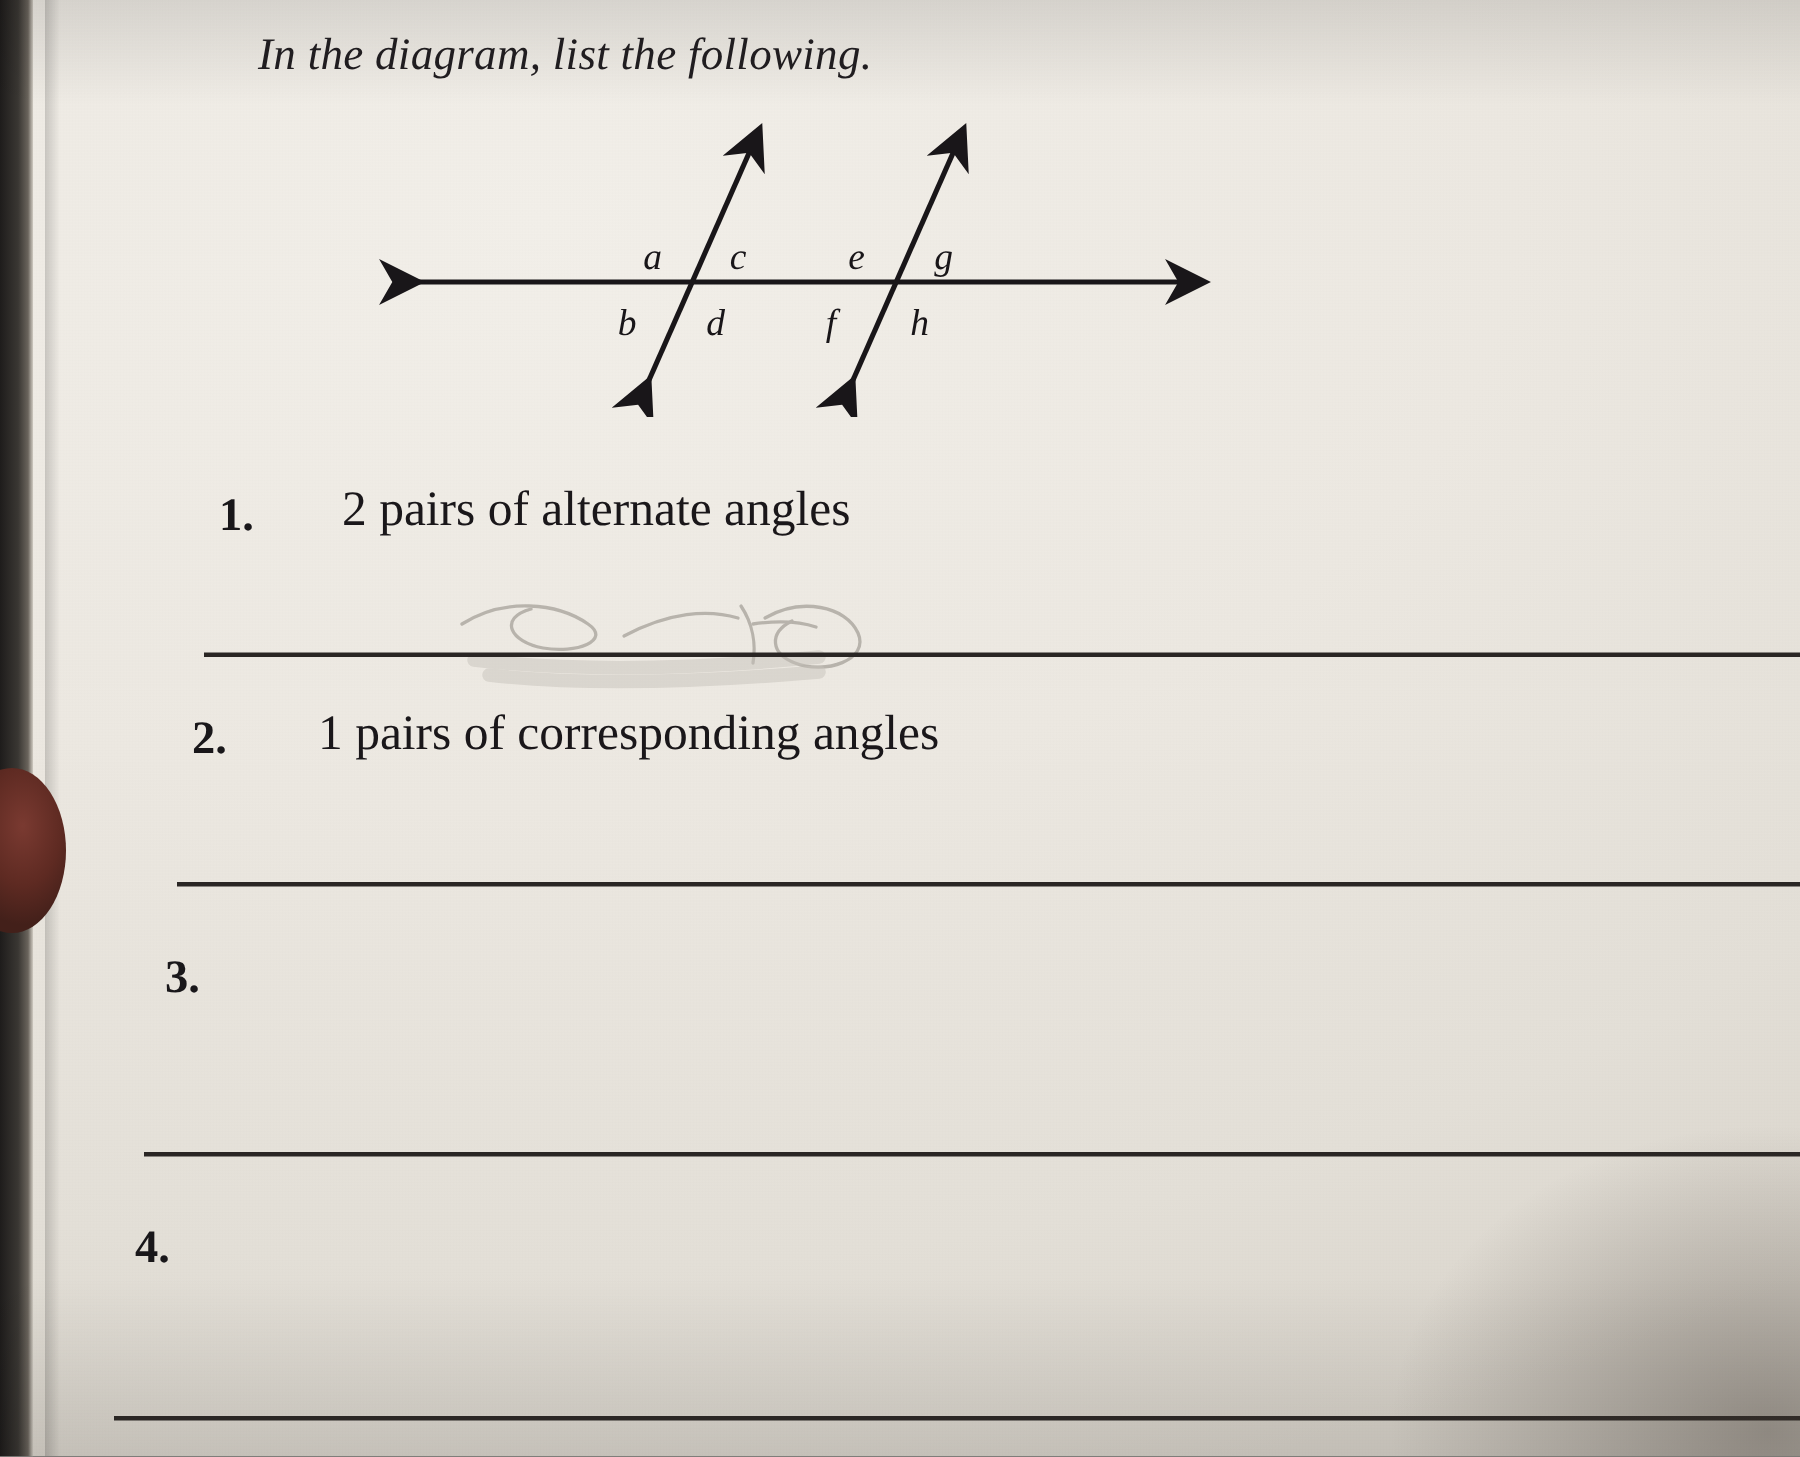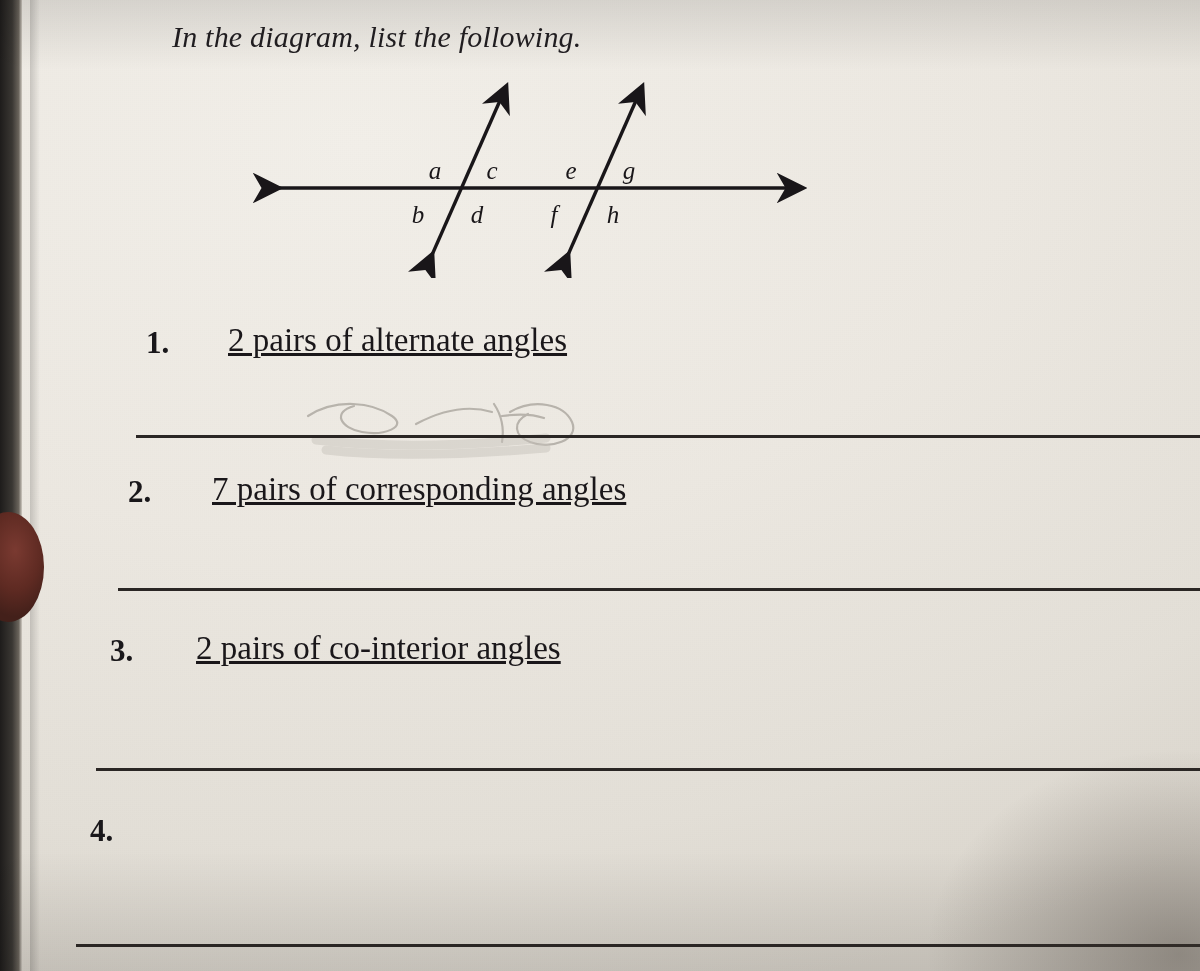--- a/index.html
+++ b/index.html
@@ -107,21 +107,20 @@
     position: absolute;
     font-weight: bold;
     font-size: 31px;
     font-family: "Liberation Serif", serif;
   }
   .qtext {
     position: absolute;
     font-size: 33px;
     font-family: "Liberation Serif", serif;
     color: #1a171a;
-    text-decoration: underline;
   }
 
   .answer-line {
     position: absolute;
     height: 0;
     border-top: 3px solid #2a2624;
   }
 
   
   .scribble {
@@ -191,28 +190,27 @@
       <g fill="none" stroke="#a8a39b" stroke-width="9" stroke-linecap="round" opacity=".5">
         <path d="M20,58 C90,66 170,64 250,56"></path>
         <path d="M30,68 C100,76 180,72 250,66"></path>
       </g>
     </svg>
 
     <div class="answer-line" style="left:136px; top:435px; width:1064px"></div>
 
     <div class="qrow" style="top:474px">
       <div class="qnum" style="left:128px">2.</div>
-      <div class="qtext" style="left:212px; top:-3px">7 pairs of corresponding angles</div>
+      <div class="qtext" style="left:212px; top:-3px">1 pairs of corresponding angles</div>
     </div>
 
     <div class="answer-line" style="left:118px; top:588px; width:1082px"></div>
 
     <div class="qrow" style="top:633px">
       <div class="qnum" style="left:110px">3.</div>
-      <div class="qtext" style="left:196px; top:-3px">2 pairs of co-interior angles</div>
     </div>
 
     <div class="answer-line" style="left:96px; top:768px; width:1104px"></div>
 
     <div class="qrow" style="top:813px">
       <div class="qnum" style="left:90px">4.</div>
     </div>
 
     <div class="answer-line" style="left:76px; top:944px; width:1124px"></div>
 

